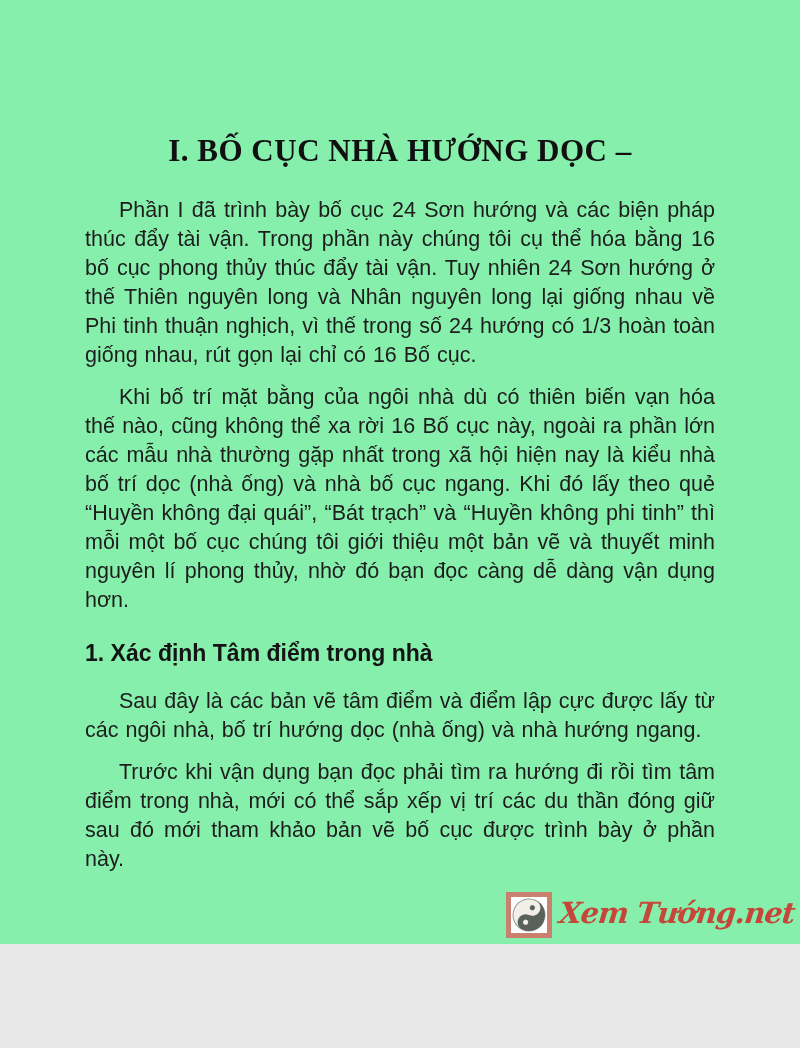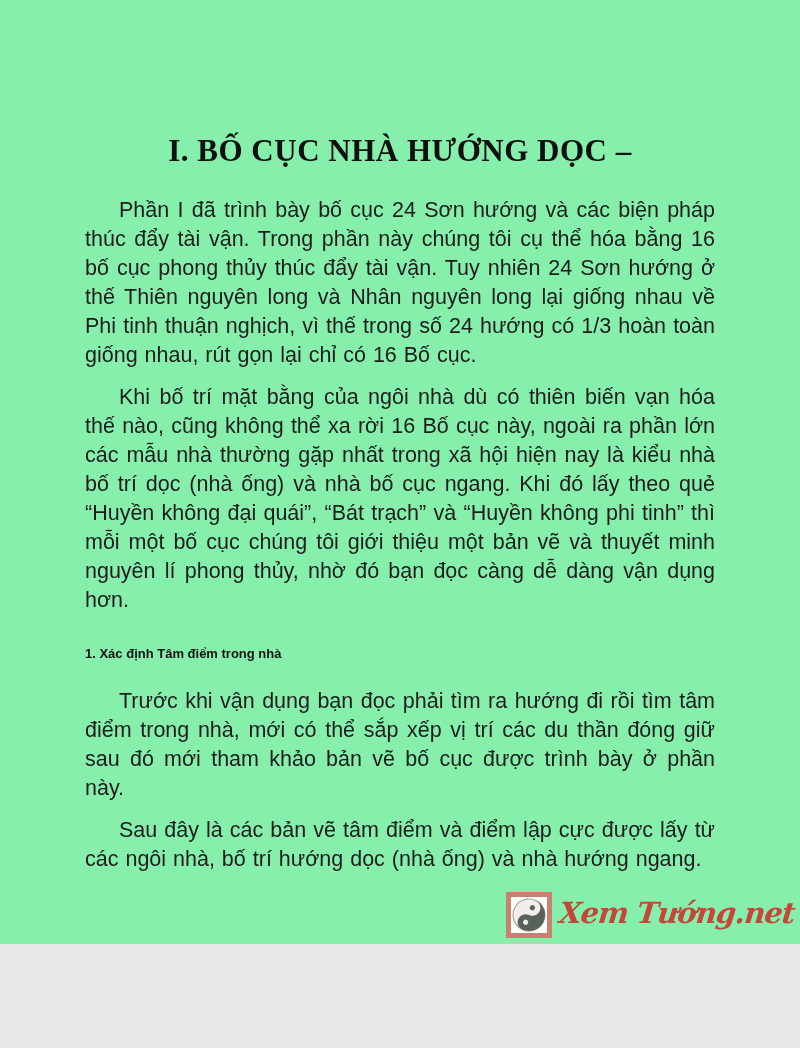--- a/index.html
+++ b/index.html
@@ -37,21 +37,21 @@
   .content p{
     margin:0 0 13px 0;
     text-align:justify;
     text-indent:34px;
     word-spacing:1px;
   }
   .section-heading{
     margin:24px 0 19px 0;
     font-family:"Liberation Sans", sans-serif;
     font-weight:bold;
-    font-size:13px;
+    font-size:23px;
     color:#141414;
   }
   .page-number{
     position:absolute;
     top:952px;
     right:140px;
     font-family:"Liberation Serif", serif;
     font-size:26px;
     color:#222;
     text-align:right;
@@ -89,22 +89,22 @@
 <div class="page">
 
   <div class="title">
     <div>I. BỐ CỤC NHÀ HƯỚNG DỌC –</div>
   </div>
 
   <div class="content">
     <p>Phần I đã trình bày bố cục 24 Sơn hướng và các biện pháp thúc đẩy tài vận. Trong phần này chúng tôi cụ thể hóa bằng 16 bố cục phong thủy thúc đẩy tài vận. Tuy nhiên 24 Sơn hướng ở thế Thiên nguyên long và Nhân nguyên long lại giống nhau về Phi tinh thuận nghịch, vì thế trong số 24 hướng có 1/3 hoàn toàn giống nhau, rút gọn lại chỉ có 16 Bố cục.</p>
     <p>Khi bố trí mặt bằng của ngôi nhà dù có thiên biến vạn hóa thế nào, cũng không thể xa rời 16 Bố cục này, ngoài ra phần lớn các mẫu nhà thường gặp nhất trong xã hội hiện nay là kiểu nhà bố trí dọc (nhà ống) và nhà bố cục ngang. Khi đó lấy theo quẻ “Huyền không đại quái”, “Bát trạch” và “Huyền không phi tinh” thì mỗi một bố cục chúng tôi giới thiệu một bản vẽ và thuyết minh nguyên lí phong thủy, nhờ đó bạn đọc càng dễ dàng vận dụng hơn.</p>
     <div class="section-heading">1. Xác định Tâm điểm trong nhà</div>
+    <p>Sau đây là các bản vẽ tâm điểm và điểm lập cực được lấy từ các ngôi nhà, bố trí hướng dọc (nhà ống) và nhà hướng ngang.</p>
     <p>Trước khi vận dụng bạn đọc phải tìm ra hướng đi rồi tìm tâm điểm trong nhà, mới có thể sắp xếp vị trí các du thần đóng giữ sau đó mới tham khảo bản vẽ bố cục được trình bày ở phần này.</p>
-    <p>Sau đây là các bản vẽ tâm điểm và điểm lập cực được lấy từ các ngôi nhà, bố trí hướng dọc (nhà ống) và nhà hướng ngang.</p>
   </div>
 
   <div class="page-number">117</div>
 
   <div class="watermark">
     <svg class="wm-icon" viewBox="0 0 100 100" xmlns="http://www.w3.org/2000/svg">
       <g transform="rotate(25 50 50)">
         <circle cx="50" cy="50" r="47" fill="#f2efe8" stroke="#9a9a94" stroke-width="3"></circle>
         <path d="M50,3 a47,47 0 0,1 0,94 a23.5,23.5 0 0,1 0,-47 a23.5,23.5 0 0,0 0,-47 z" fill="#59625a"></path>
         <circle cx="50" cy="26.5" r="7.5" fill="#59625a"></circle>

